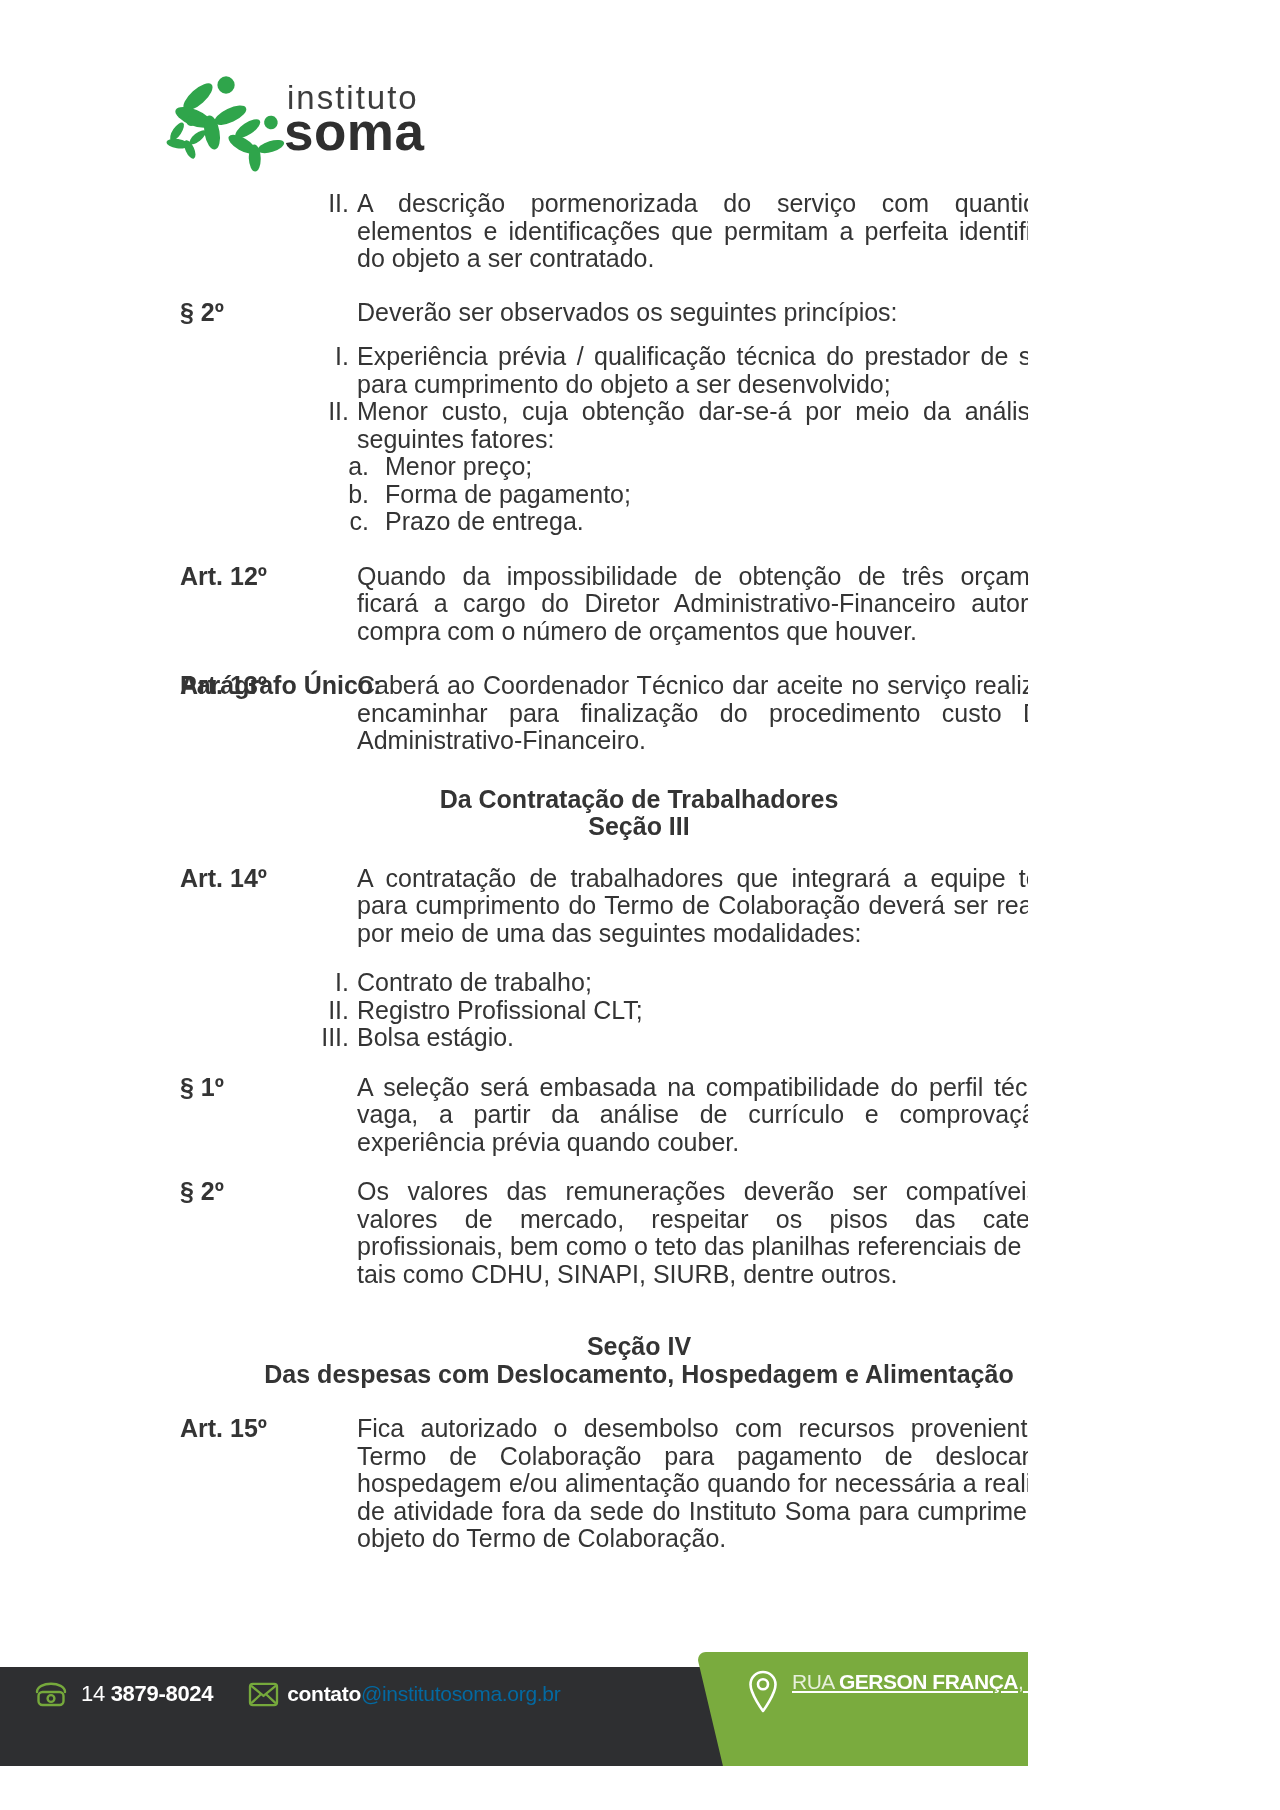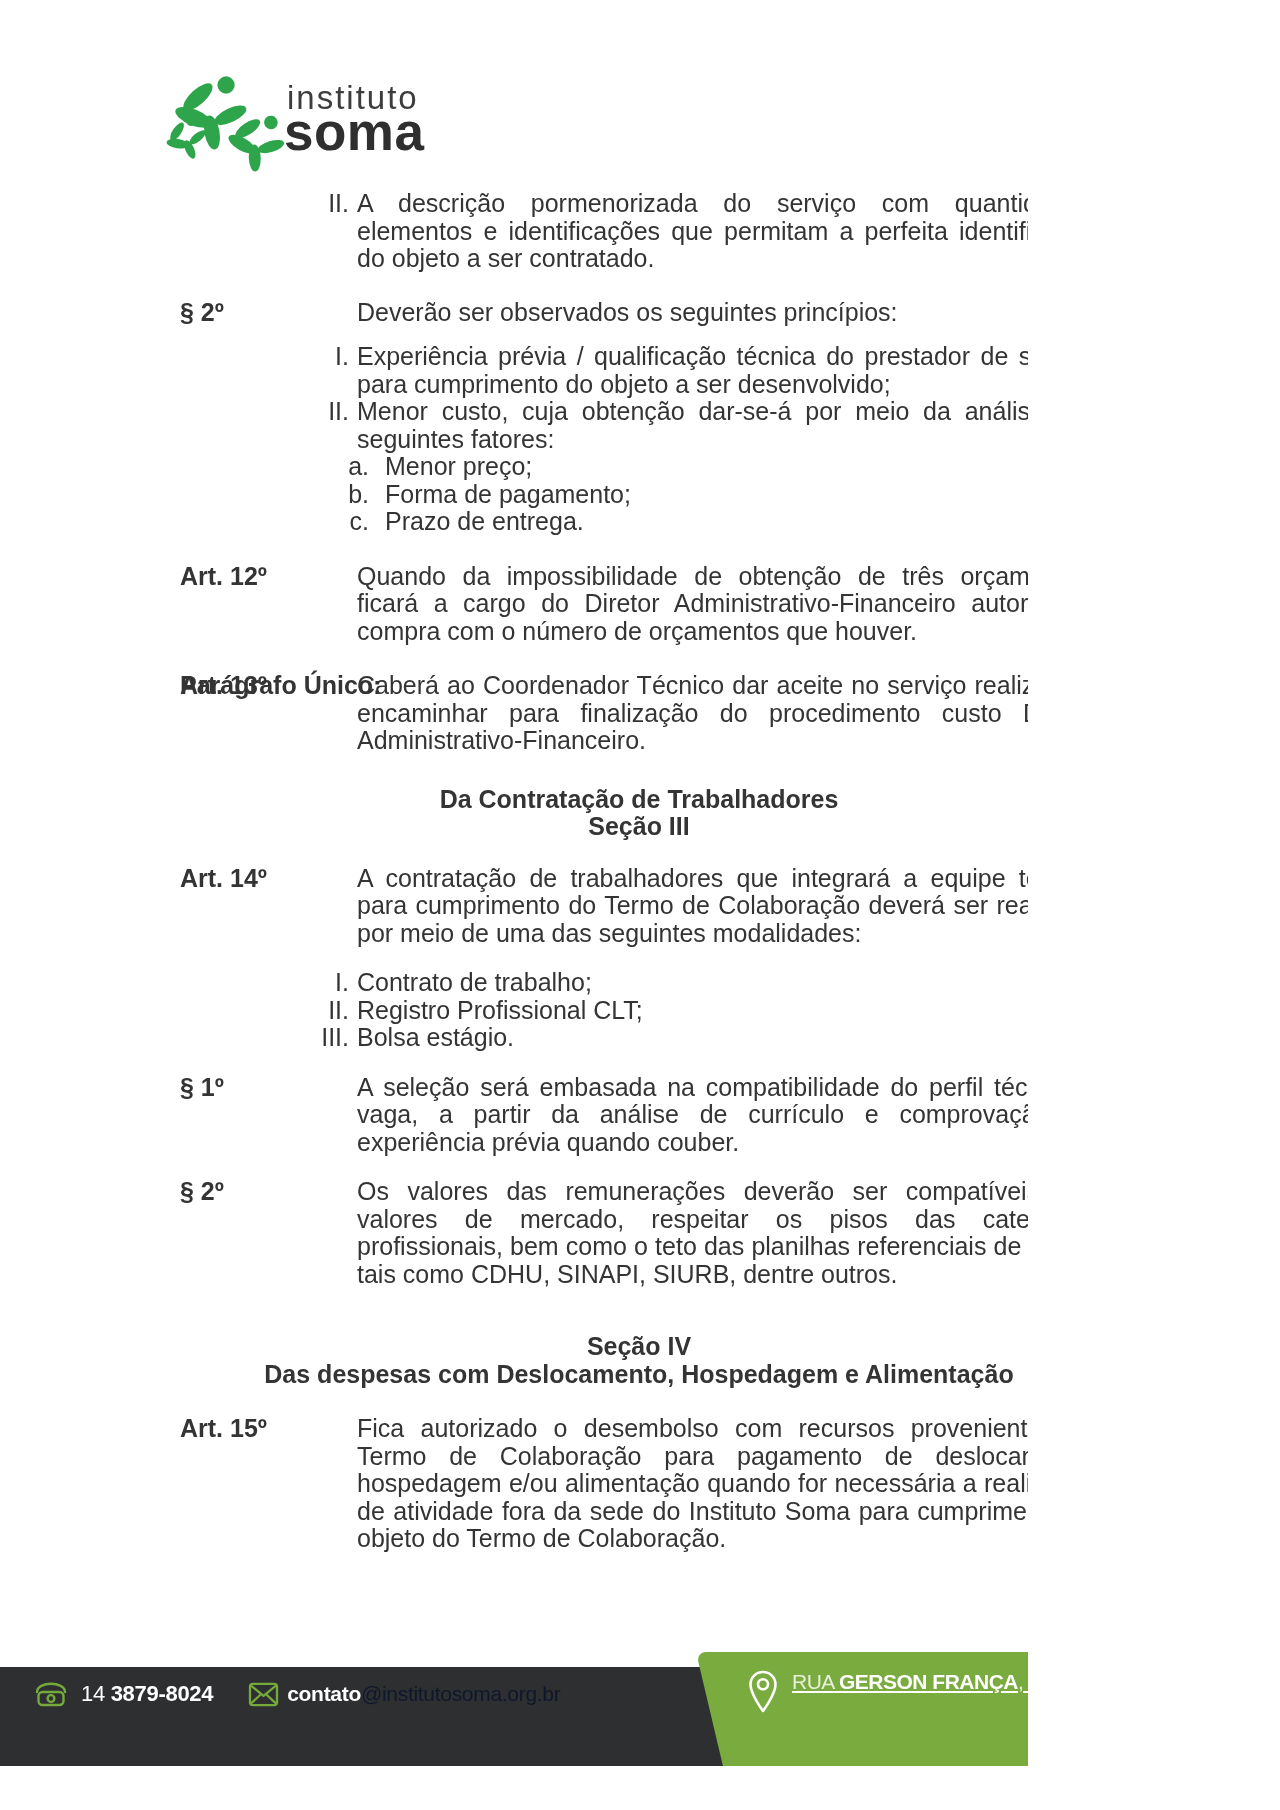--- a/index.html
+++ b/index.html
@@ -30,21 +30,21 @@
   .footer-bar { position:absolute; left:0; top:1667px; width:1280px; height:99px;
                 background:#2e2f31; }
   .footer-green { position:absolute; left:696px; top:1652px; width:640px; height:114px;
                   background:#7aab3e; transform:skewX(13.3deg); transform-origin:top left;
                   border-top-left-radius:10px; }
   .contact-row { position:absolute; left:31px; top:1676px; height:36px;
                  display:flex; align-items:center; color:#ffffff; }
   .phone-text { margin-left:10px; font-size:22px; letter-spacing:-0.3px; }
   .phone-text b { font-weight:bold; }
   .email-wrap { margin-left:8px; font-size:21px; letter-spacing:-0.3px; }
-  .email-domain { color:#0f172a; font-weight:normal; }
+  .email-domain { color:#0369a1; font-weight:normal; }
   .envelope { margin-left:35px; }
   .address-row { position:absolute; left:748px; top:1670px; height:44px;
                  display:flex; align-items:flex-start; color:#ffffff;text-decoration:underline; }
   .address-text { margin-left:14px; font-size:21px; letter-spacing:-0.5px;
                   color:rgba(255,255,255,0.82); white-space:nowrap; }
   .address-text b { color:#ffffff; font-weight:bold; }
   .icon-stroke { fill:none; stroke:#76a93c; stroke-width:2.4; stroke-linecap:round; stroke-linejoin:round; }
   .pin-stroke  { fill:none; stroke:#ffffff; stroke-width:2.6; stroke-linecap:round; stroke-linejoin:round; }
 </style>
 </head>

